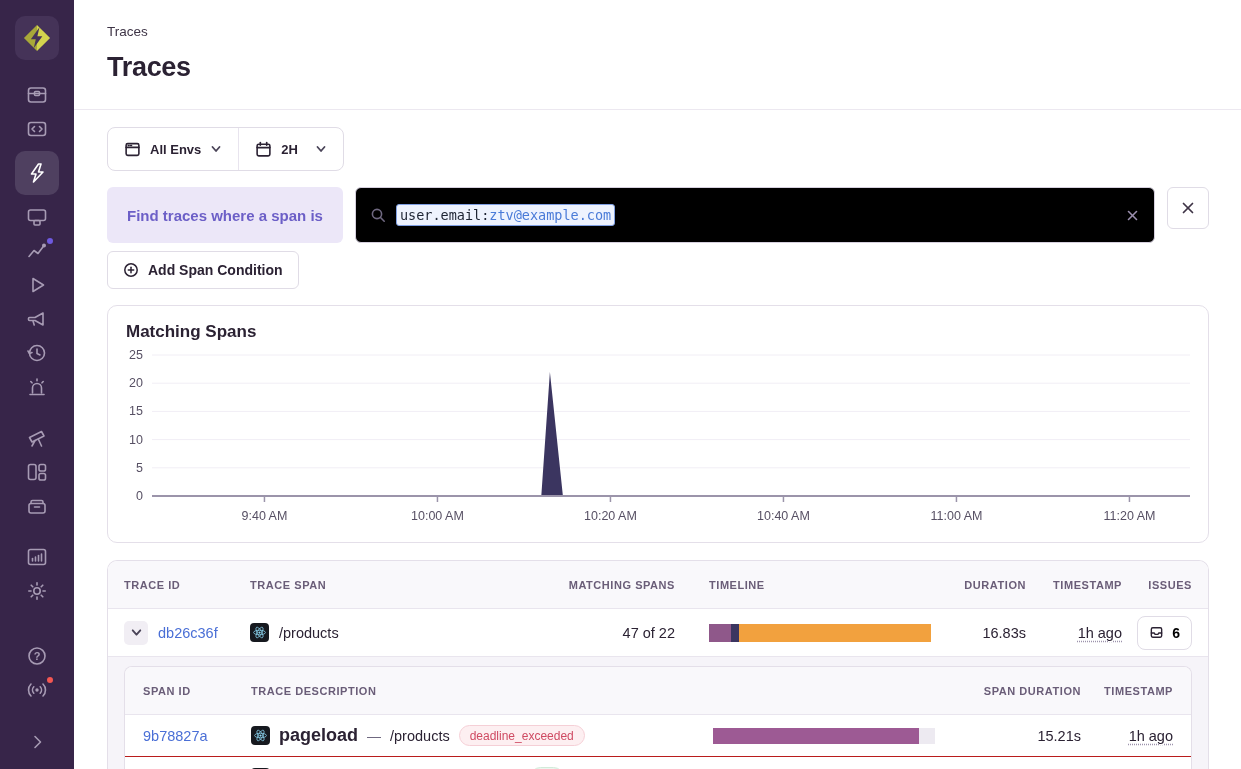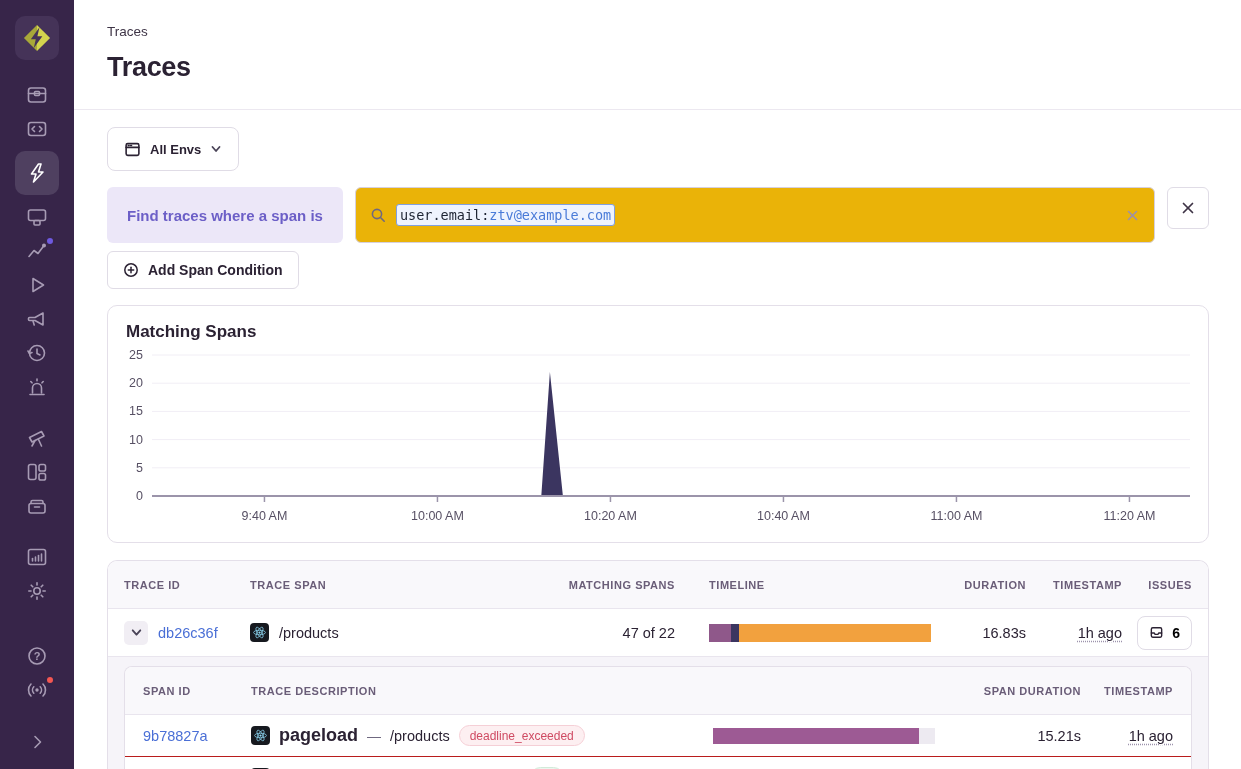--- a/index.html
+++ b/index.html
@@ -35,21 +35,21 @@
   
   .filter-group{display:inline-flex;height:44px;border:1px solid #e0dce6;border-radius:8px;background:#fff;margin-top:17px;align-items:stretch}
   .filter-seg{display:flex;align-items:center;gap:9px;padding:0 16px;font-weight:700;font-size:13px;cursor:pointer}
   .filter-seg + .filter-seg{border-left:1px solid #e8e4ee}
   .filter-seg svg{stroke:#2b2233;fill:none;stroke-width:1.5;stroke-linecap:round;stroke-linejoin:round}
   .chev{stroke:#4a4458 !important}
 
   
   .search-row{display:flex;gap:12px;margin-top:16px;align-items:stretch;height:56px}
   .condition-pill{background:#ece7f8;color:#6c5fc7;font-weight:700;font-size:15px;display:flex;align-items:center;padding:0 20px;border-radius:6px;white-space:nowrap}
-  .search-box{flex:1;border:1px solid #d6d0de;border-radius:6px;display:flex;align-items:center;padding:0 14px;gap:9px;background:#eab308;cursor:text}
+  .search-box{flex:1;border:1px solid #d6d0de;border-radius:6px;display:flex;align-items:center;padding:0 14px;gap:9px;background:#000000;cursor:text}
   .search-box svg{stroke:#6f6880;fill:none;stroke-width:1.6;stroke-linecap:round}
   .token{font-family:"DejaVu Sans Mono",monospace;font-size:13.5px;background:#eef3fe;border:1px solid #7f9fe2;border-radius:3px;padding:2px 3px;white-space:nowrap}
   .token-key{color:#1d2433}
   .token-val{color:#4a7bd8}
   .clear-x{margin-left:auto;cursor:pointer;display:flex;align-items:center}
   .clear-x svg{stroke:#9b8fae}
   .close-btn{width:42px;height:42px;border:1px solid #e0dce6;border-radius:6px;background:#fff;display:flex;align-items:center;justify-content:center;cursor:pointer}
   .close-btn svg{stroke:#3e3446;stroke-width:1.7;stroke-linecap:round}
 
   .add-cond-row{margin-top:8px}
@@ -251,20 +251,32 @@
     <div class="filter-group">
       <div class="filter-seg">
         <svg width="17" height="17" viewBox="0 0 16 16">
           <rect x="2" y="2.5" width="12" height="11" rx="1.5"></rect>
             <line x1="2" y1="6" x2="14" y2="6"></line>
             <line x1="4" y1="4.3" x2="4.8" y2="4.3"></line>
             <line x1="6.3" y1="4.3" x2="7.1" y2="4.3"></line>
         </svg>
         <span>All Envs</span>
         <svg class="chev" width="12" height="12" viewBox="0 0 12 12">
+            <polyline points="2.5,4 6,8 9.5,4" fill="none" stroke-width="1.8"></polyline>
+          </svg>
+      </div>
+      <div class="filter-seg">
+        <svg width="17" height="17" viewBox="0 0 16 16">
+          <rect x="2" y="3" width="12" height="11" rx="1.5"></rect>
+            <line x1="5" y1="1.5" x2="5" y2="4"></line>
+            <line x1="11" y1="1.5" x2="11" y2="4"></line>
+            <line x1="2" y1="6.2" x2="14" y2="6.2"></line>
+        </svg>
+        <span>2H</span>
+        <svg class="chev" width="12" height="12" viewBox="0 0 12 12" style="margin-left:8px">
             <polyline points="2.5,4 6,8 9.5,4" fill="none" stroke-width="1.8"></polyline>
           </svg>
       </div>
     </div>
 
     
     <div class="search-row">
       <div class="condition-pill">Find traces where a span is</div>
       <div class="search-box">
         <svg width="17" height="17" viewBox="0 0 17 17">

